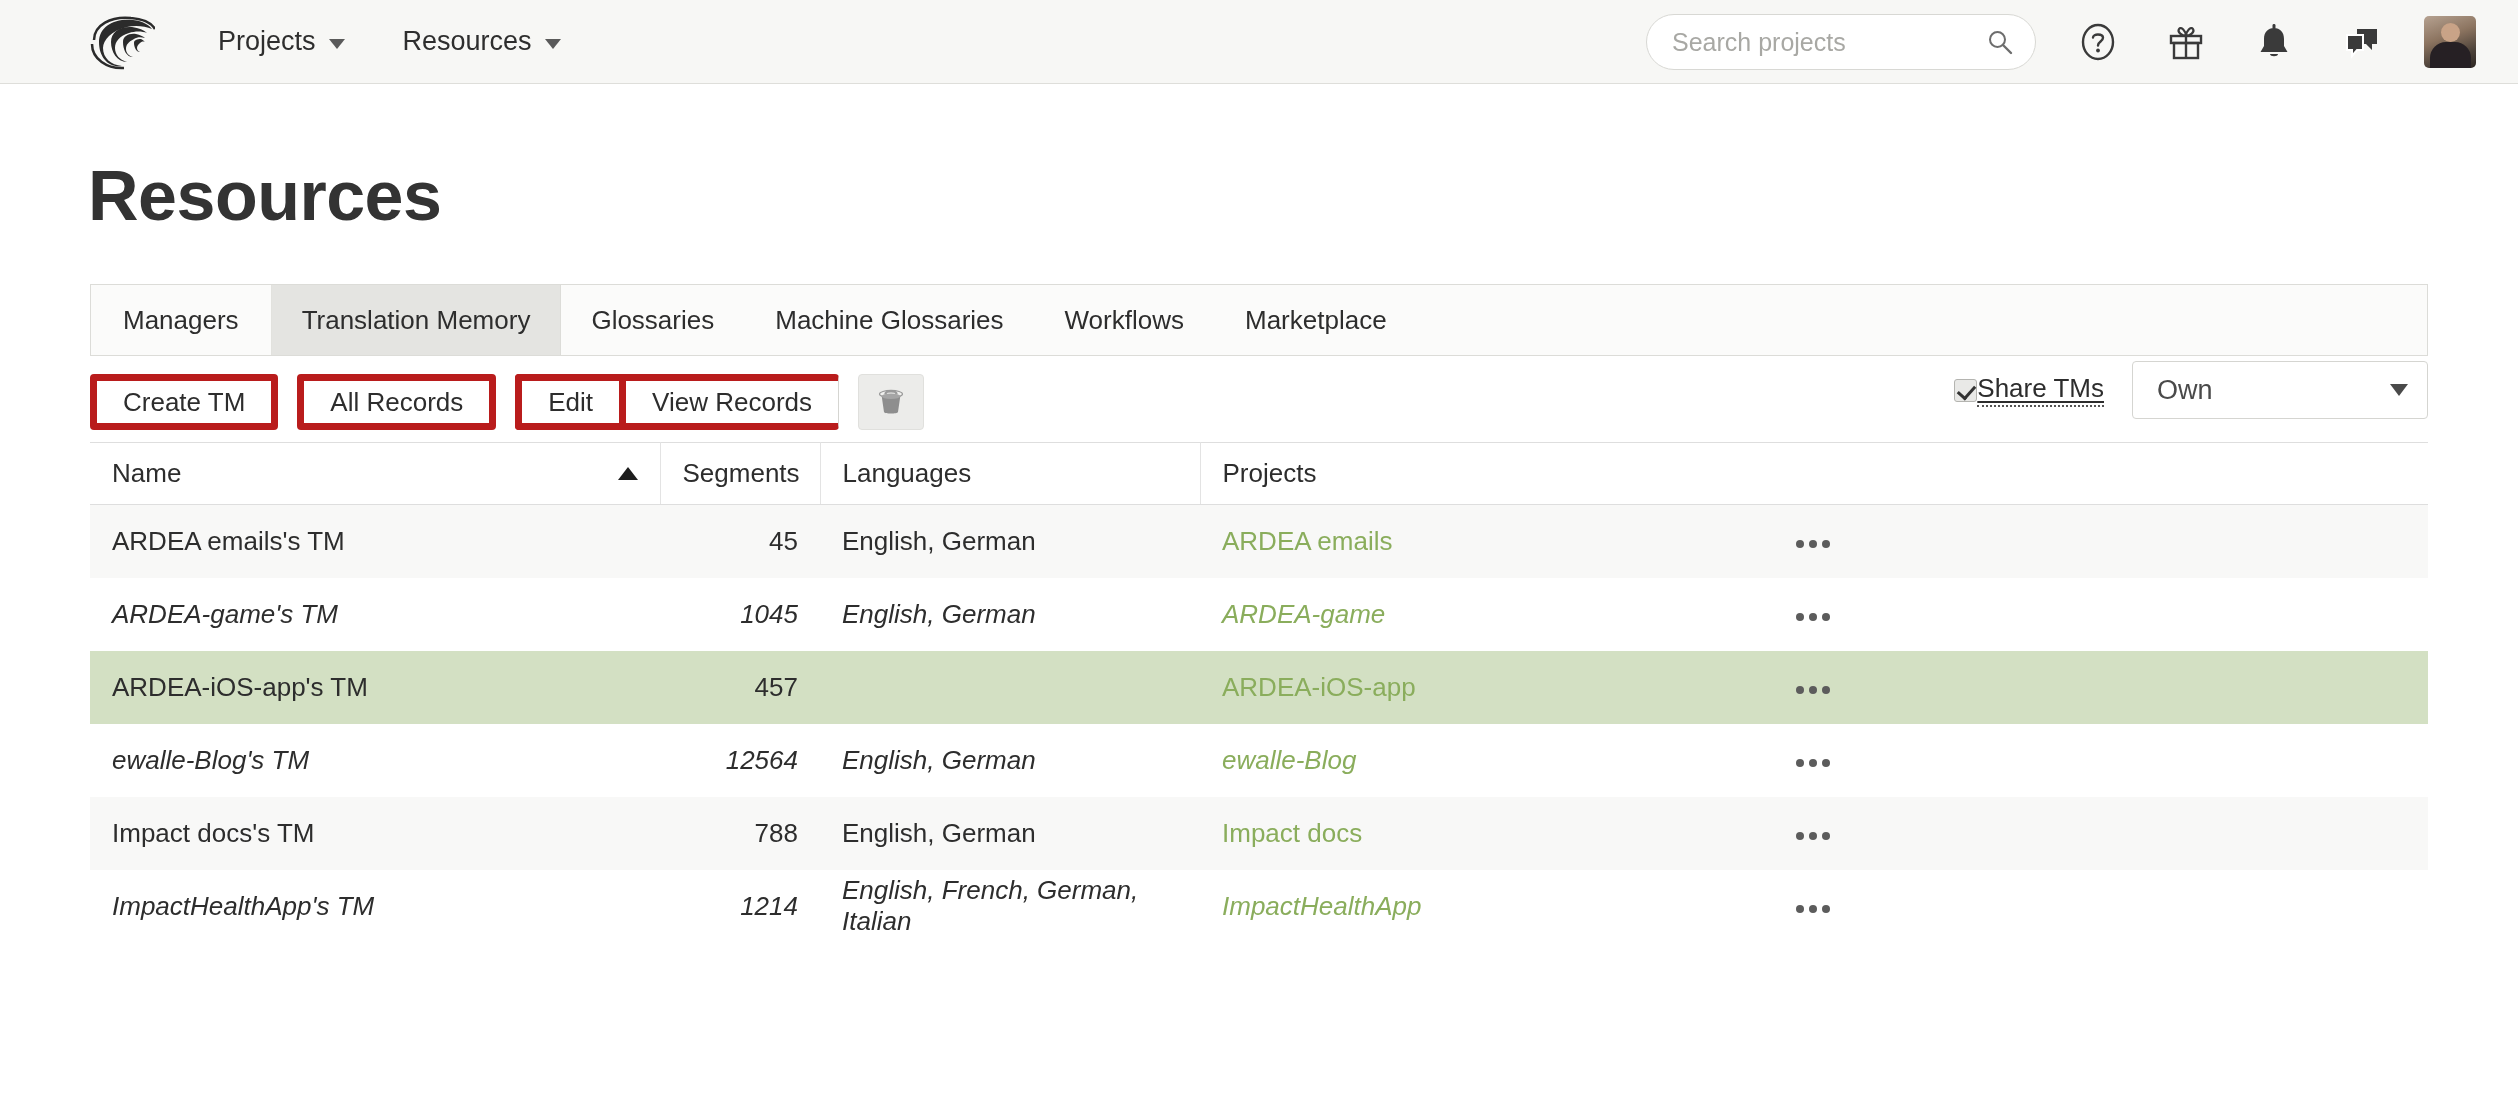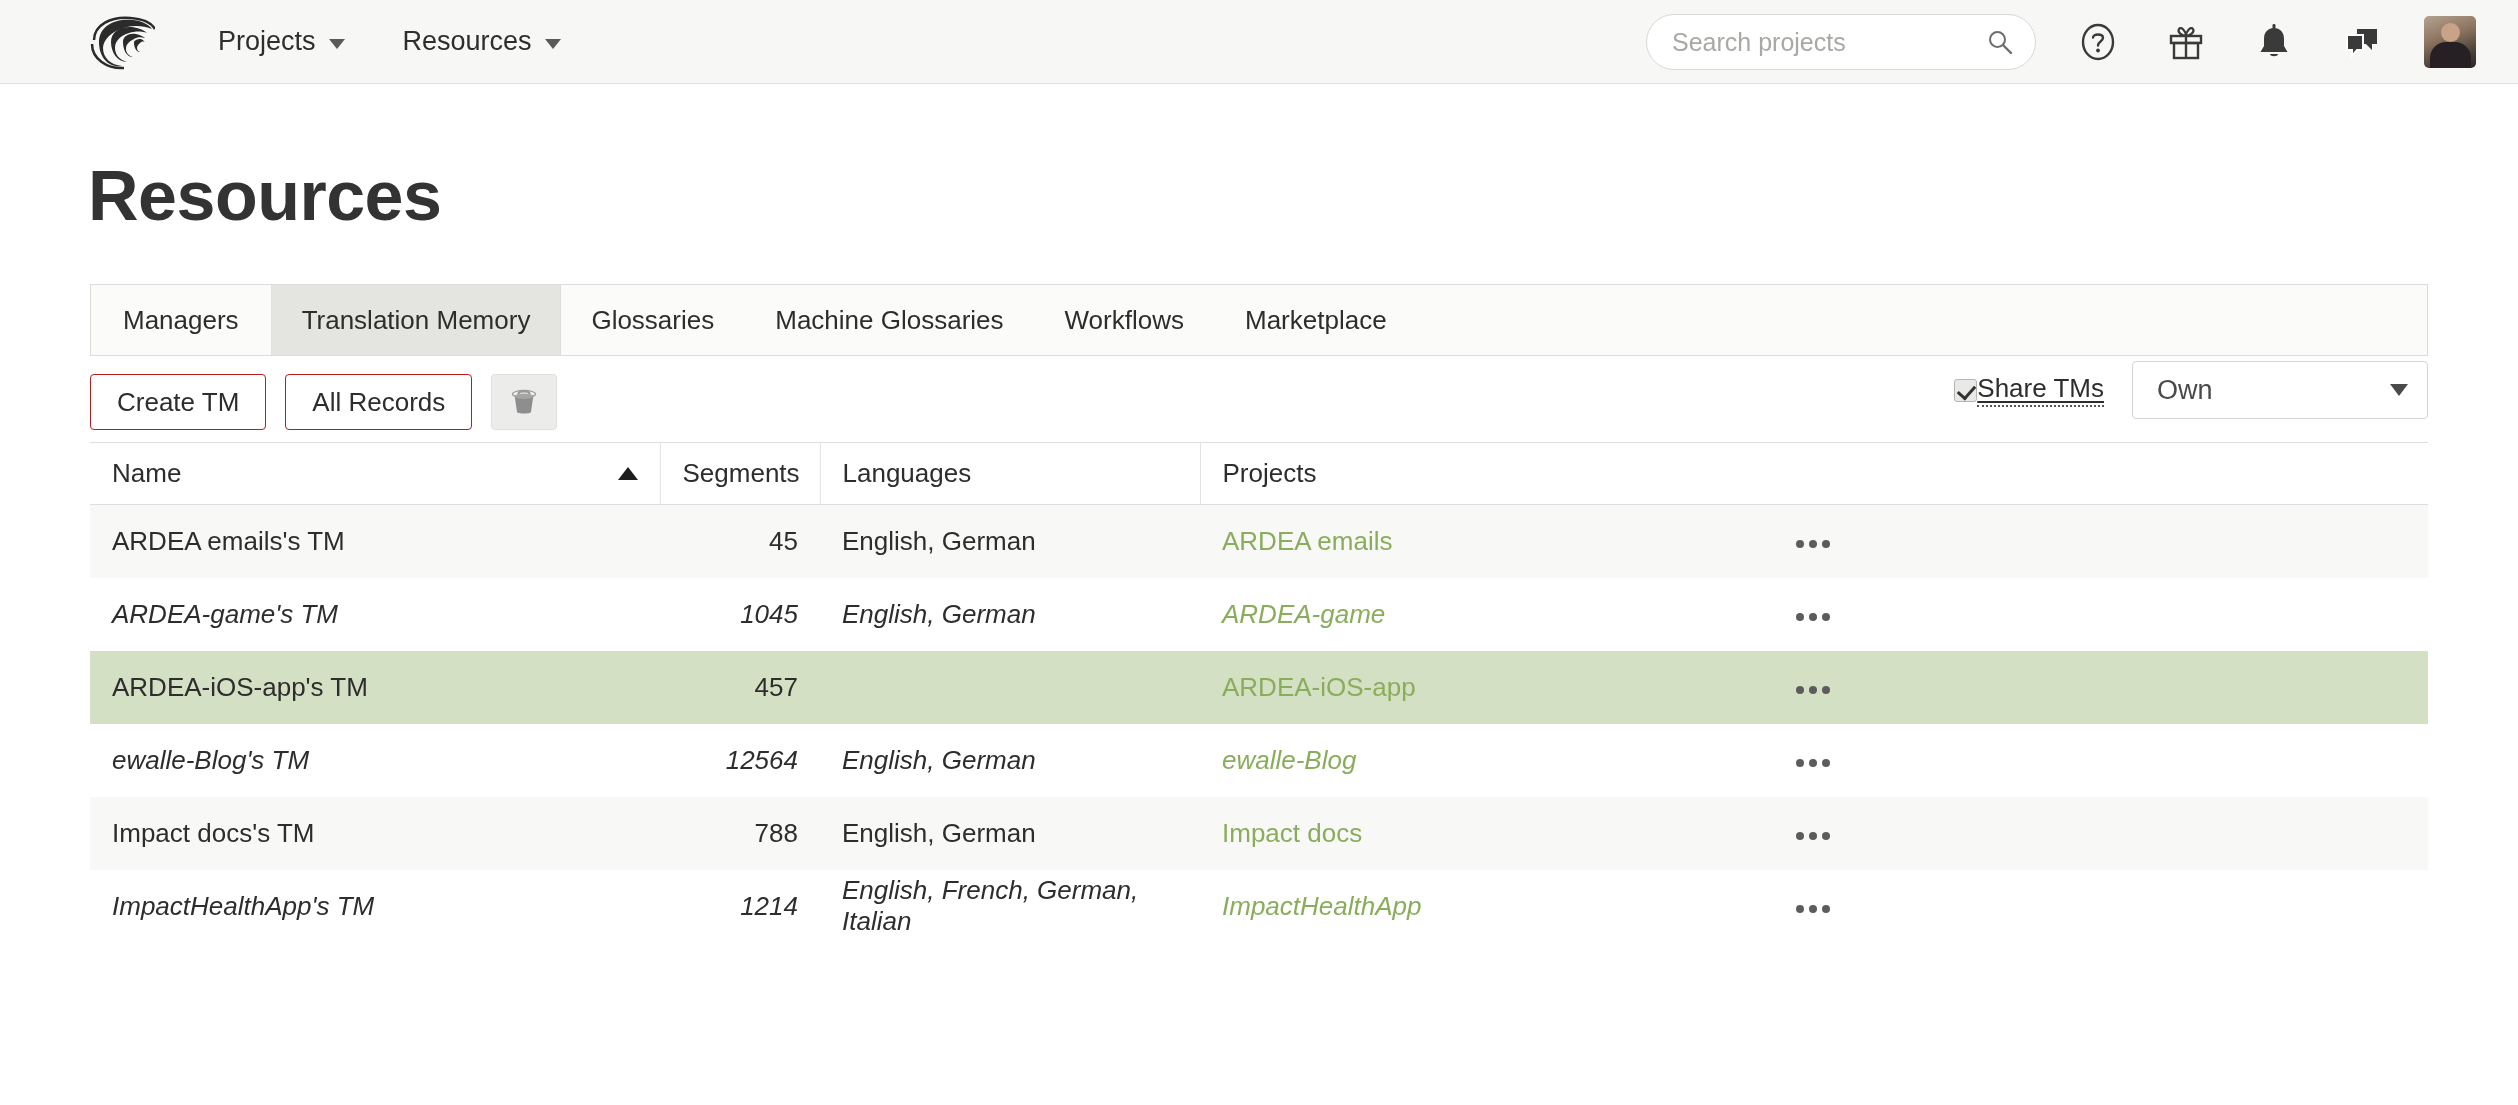--- a/index.html
+++ b/index.html
@@ -161,21 +161,21 @@
   .toolbar {
     position: relative;
     height: 86px;
     display: flex;
     align-items: center;
     padding-top: 6px;
   }
   .btn {
     height: 56px;
     background: #ffffff;
-    border: 1px solid #b91c1c;
+    border: 7px solid #b91c1c;
     border-radius: 4px;
     font-family: "Liberation Sans", sans-serif;
     font-size: 26px;
     color: #2d2d2d;
     padding: 0 26px;
     margin-right: 19px;
     cursor: pointer;
     display: flex;
     align-items: center;
   }
@@ -425,20 +425,24 @@
     </div>
     <div class="tab">
       <span>Marketplace</span>
     </div>
     <div class="tabs-spacer"></div>
   </div>
 
   <div class="toolbar">
     <button class="btn">Create TM</button>
     <button class="btn">All Records</button>
+    <div class="btn-group">
+      <button class="btn">Edit</button>
+      <button class="btn">View Records</button>
+    </div>
     <div class="btn-trash">
       <span>
         <svg width="34" height="34" viewBox="0 0 34 34">
           <ellipse cx="17" cy="11" rx="11.5" ry="3.6" fill="#f0f0ee" stroke="#9a9a9a" stroke-width="1.2"></ellipse>
           <path d="M11.5 11 C11.5 7.5, 22.5 7.5, 22.5 11" fill="none" stroke="#9a9a9a" stroke-width="2.4"></path>
           <path d="M7.6 12.5 C10 15.5, 24 15.5, 26.4 12.5 L24 29 C23.5 31, 10.5 31, 10 29 Z" fill="#8e8e8e"></path>
           <ellipse cx="17" cy="13.3" rx="9.4" ry="2.8" fill="#a5a5a5"></ellipse>
         </svg>
       </span>
     </div>

